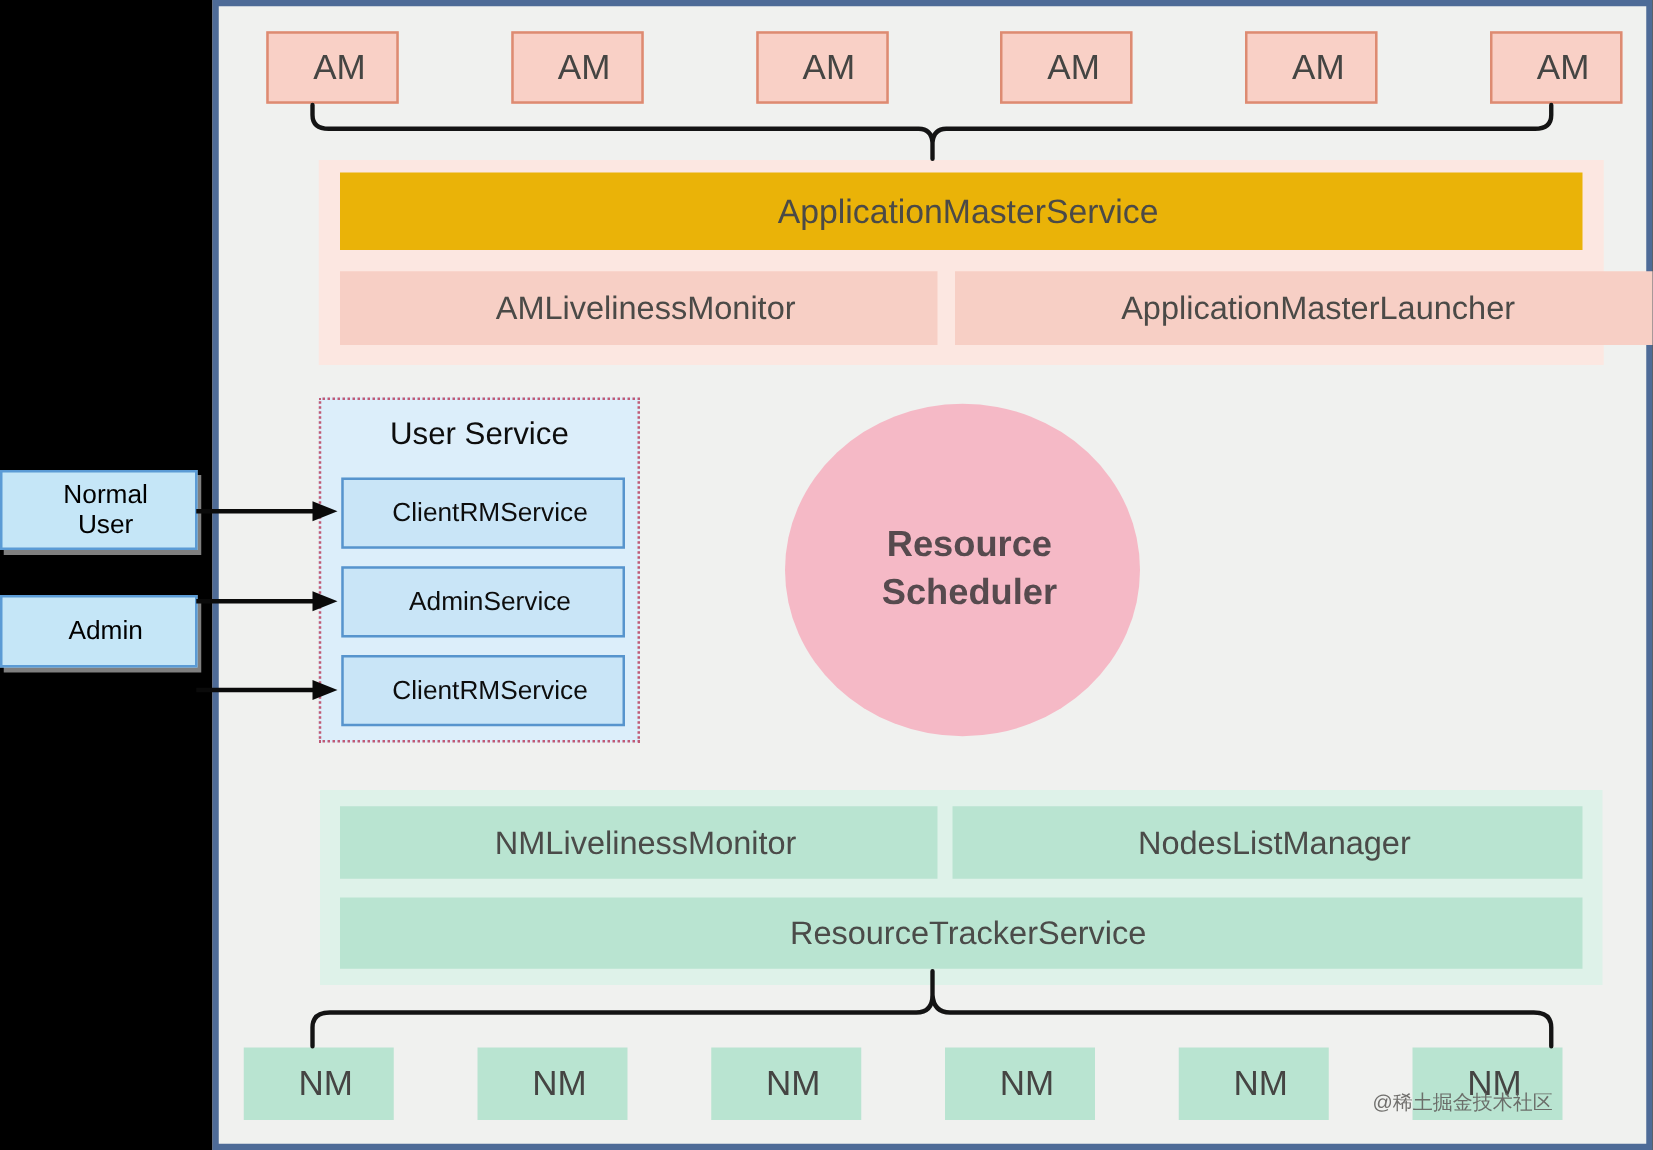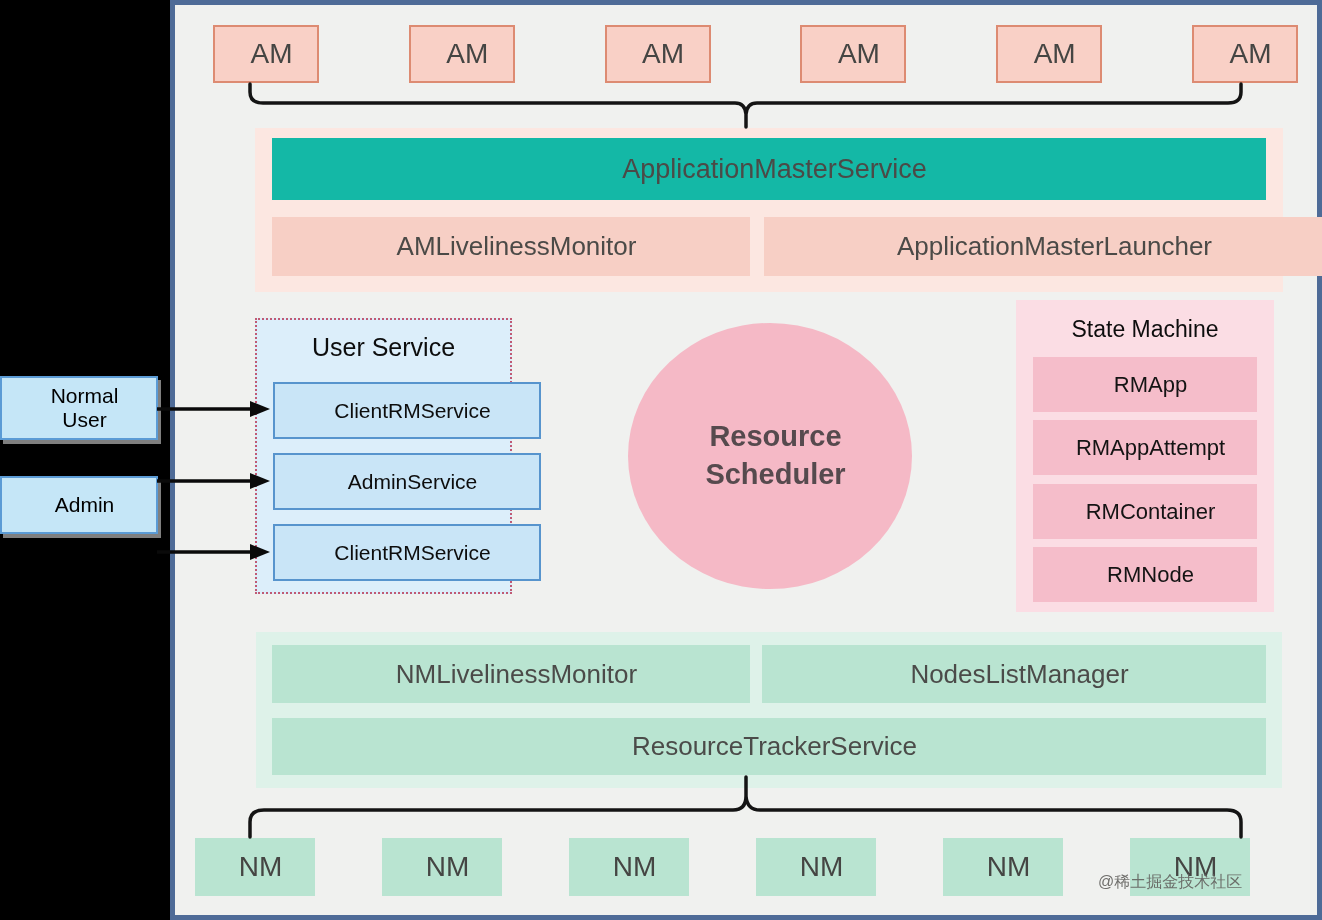--- a/index.html
+++ b/index.html
@@ -17,32 +17,32 @@
 
   
   .am-row { position:absolute; left:213px; top:25px; width:1085px; height:58px;
             display:flex; justify-content:space-between; }
   .am-box { width:106px; height:58px; background:#f9d0c6; border:2px solid #dd8b72;
             color:#454543; font-size:28px; }
 
   
   .ams { position:absolute; left:255px; top:128px; width:1028px; height:164px; background:#fce7e1; }
   .ams-title { position:absolute; left:17px; top:10px; width:994px; height:62px;
-               background:#14b8a6; color:#4b4a47; font-size:27px; }
+               background:#eab308; color:#4b4a47; font-size:27px; }
   .ams-sub { position:absolute; top:89px; height:59px; background:#f7cfc5;
              color:#4b4a47; font-size:26px; }
   .ams-left  { left:17px;  width:478px; }
   .ams-right { left:509px; width:570px; }
 
   
   .user-service { position:absolute; left:255px; top:318px; width:257px; height:276px;
                   background:#dceefa; border:2px dotted #c05a74; }
   .us-title { position:absolute; left:0; top:13px; width:100%; text-align:center;
               color:#0d0d0d; font-size:25px; }
-  .us-box { position:absolute; left:16px; width:268px; height:57px; background:#c9e5f7;
+  .us-box { position:absolute; left:16px; width:227px; height:57px; background:#c9e5f7;
             border:2px solid #5794cd; color:#0d0d0d; font-size:21px; }
   .us-1 { top:62px; } .us-2 { top:133px; } .us-3 { top:204px; }
 
   
   .actor { position:absolute; left:0; width:158px; background:#c5e6f7;
            border:2px solid #5b9bd5; box-shadow:3px 4px 0 #7f7f7f;
            color:#000; font-size:21px; line-height:1.12; }
   .actor-1 { top:376px; height:64px; }
   .actor-2 { top:476px; height:58px; }
   .actor-3 { top:522px; height:58px; }
@@ -118,27 +118,20 @@
   </div>
   <div class="box actor actor-2">
     <span>Admin</span>
   </div>
 
   <div class="box scheduler">
     <div>Resource</div>
     <div>Scheduler</div>
   </div>
 
-  <div class="state-machine">
-    <div class="sm-title">State Machine</div>
-    <div class="box sm-box sm-1">RMApp</div>
-    <div class="box sm-box sm-2">RMAppAttempt</div>
-    <div class="box sm-box sm-3">RMContainer</div>
-    <div class="box sm-box sm-4">RMNode</div>
-  </div>
 
   <div class="nms">
     <div class="box nms-sub nms-left">NMLivelinessMonitor</div>
     <div class="box nms-bottom">ResourceTrackerService</div>
     <div class="box nms-sub nms-right">NodesListManager</div>
   </div>
 
   <div class="nm-row">
     <div class="box nm-box">NM</div>
     <div class="box nm-box">NM</div>

